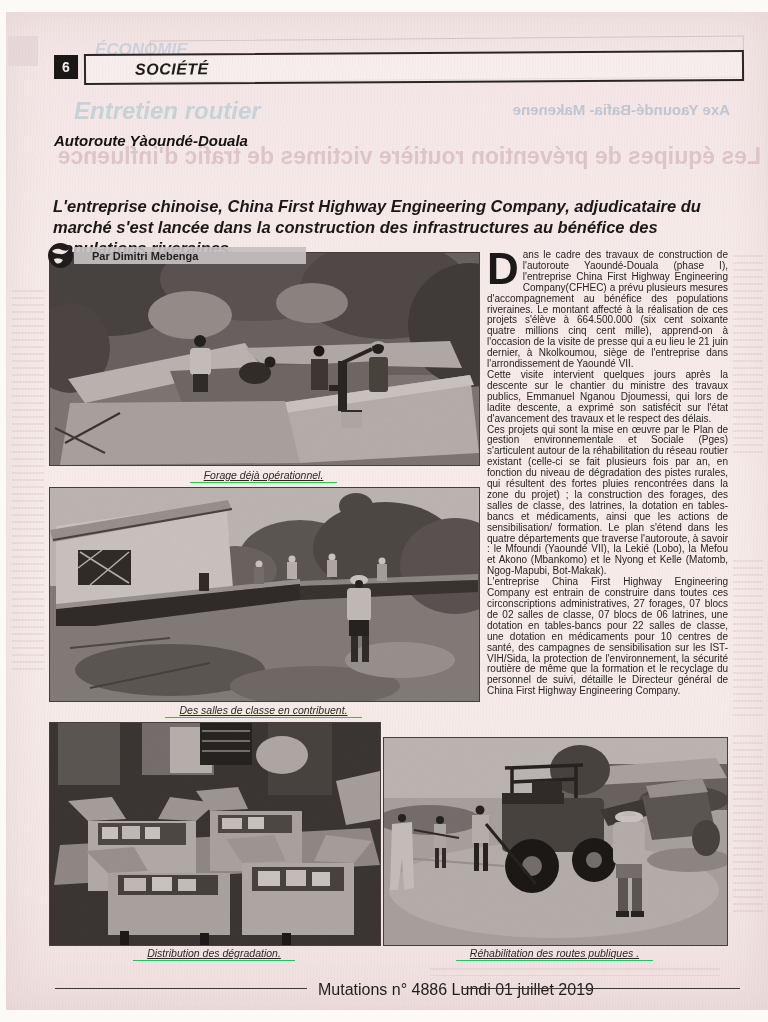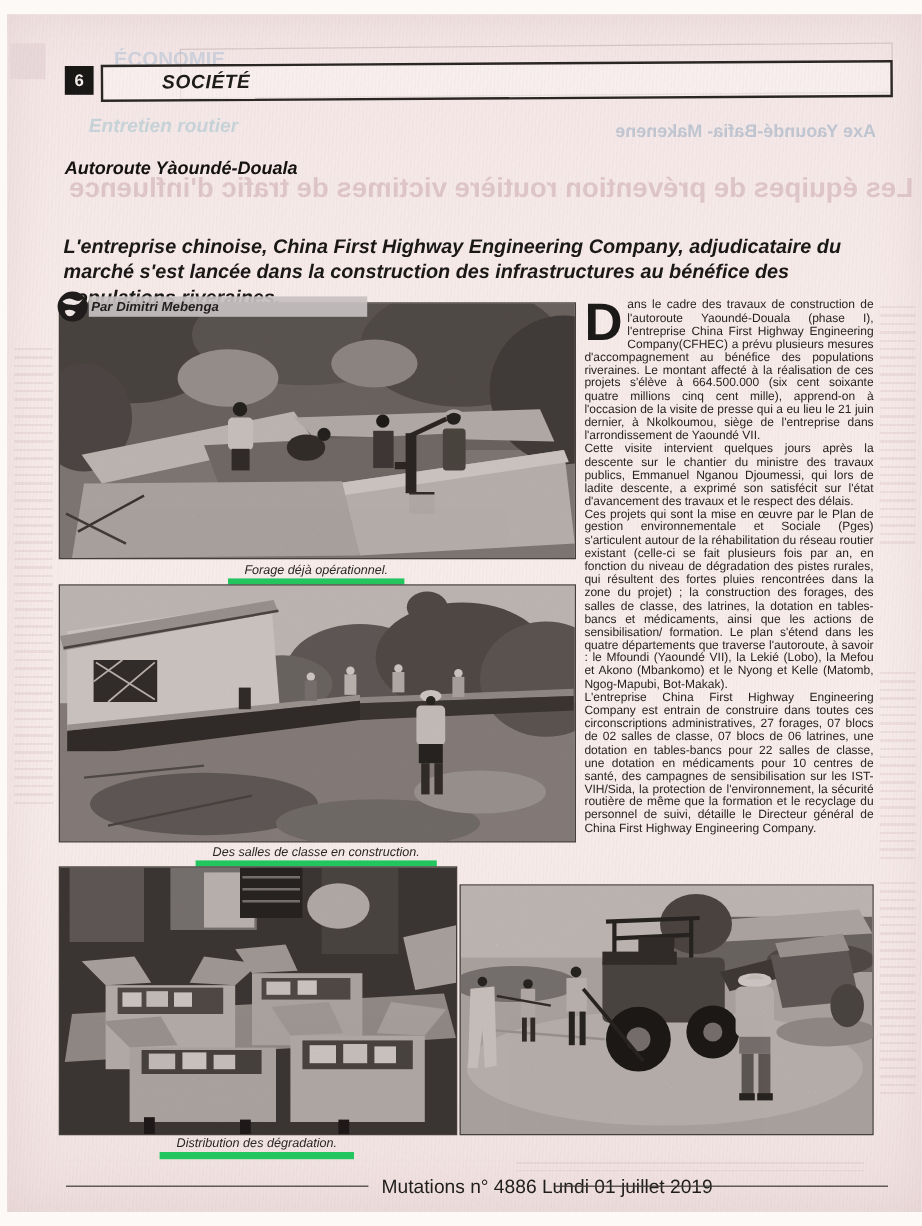--- a/index.html
+++ b/index.html
@@ -17,49 +17,49 @@
   .section-box{left:84px;top:52px;width:656px;height:27px;border:2px solid #2a2624;
     background:rgba(250,244,242,.55);display:flex;align-items:center;transform:rotate(-0.35deg);}
   .section-box span{font-style:italic;font-weight:bold;font-size:16px;color:#1d1b1a;
     padding-left:9px;letter-spacing:.5px;margin-left:40px;}
   .ghost-box{left:150px;top:38px;width:592px;height:40px;border:1px solid rgba(170,155,155,.4);
     transform:rotate(-0.5deg);}
 
   
   .bleed{color:#c9ced9;font-weight:bold;pointer-events:none;}
   .mirror{transform:scaleX(-1);}
-  .b-econ{left:95px;top:40px;font-size:17px;color:#c5cdd9;opacity:.8;
+  .b-econ{left:95px;top:40px;font-style:italic;font-size:17px;color:#c5cdd9;opacity:.8;
     filter:blur(.4px);}
-  .b-entretien{left:74px;top:97px;font-style:italic;font-size:16px;color:#bfd0d6;opacity:.85;
+  .b-entretien{left:74px;top:97px;font-style:italic;font-size:24px;color:#bfd0d6;opacity:.85;
     filter:blur(.4px);}
   .b-axe{left:470px;top:101px;width:260px;text-align:left;font-size:15px;color:#b7c1ce;
     opacity:.85;filter:blur(.3px);}
   .b-equipes{left:55px;top:143px;width:706px;font-size:23px;color:#dcc2c7;opacity:.9;
     filter:blur(.5px);white-space:nowrap;overflow:hidden;}
   .bleed-strip{background:repeating-linear-gradient(to bottom,rgba(185,150,158,.28) 0 2px,
     rgba(0,0,0,0) 2px 7px);opacity:.6;filter:blur(.4px);}
 
   
   .kicker{left:54px;top:132px;font-size:15px;font-weight:bold;font-style:italic;color:#141211;}
   .headline{left:51px;top:144px;width:700px;font-size:37px;font-weight:bold;color:#131110;
     letter-spacing:-0.8px;}
   .standfirst{left:53px;top:196px;width:694px;font-size:16.5px;font-weight:bold;
     font-style:italic;color:#1a1817;line-height:1.28;}
 
   
   .byline-bar{left:74px;top:247px;width:232px;height:17px;background:rgba(198,193,192,.92);
     display:flex;align-items:center;z-index:5;}
-  .byline-bar span{font-size:11px;font-weight:bold;font-style:italic;color:#211e1d;padding-left:2px;text-align:center;}
+  .byline-bar span{font-size:11px;font-weight:bold;color:#211e1d;padding-left:18px;text-align:center;}
   .globe{left:47px;top:242px;width:27px;height:27px;z-index:6;}
 
   
   .photo{border:1px solid #453f3c;background:#b5aca8;z-index:4;}
   .photo svg{display:block;}
   .caption{font-size:10.5px;font-style:italic;color:#2a2726;text-align:center;z-index:4;}
-  .caption span{display:inline-block;padding:0 14px 1px 14px;border-bottom:6px solid #22c55e;}
+  .caption span{display:inline-block;padding:0 14px 1px 14px;border-bottom:1px solid #22c55e;text-decoration:underline;}
 
   
   .bodycol{left:487px;top:250px;width:241px;font-size:10px;line-height:10.9px;
     text-align:justify;color:#262322;}
   .bodycol p{margin:0;}
   .dropcap{float:left;font-size:44px;line-height:33px;font-weight:bold;color:#1b1918;
     padding:2px 4px 0 0;}
 
   
   .footer-rule{border-top:1.5px solid #3c3836;height:0;}
@@ -196,21 +196,21 @@
       <ellipse cx="309" cy="92" rx="9" ry="5" fill="#efe6e3"></ellipse>
       <circle cx="309" cy="96" r="4" fill="#2e2927"></circle>
       <rect x="297" y="100" width="24" height="33" rx="4" fill="#e5dcd8"></rect>
       <rect x="299" y="132" width="20" height="16" fill="#2e2927"></rect>
       <rect x="301" y="148" width="7" height="26" fill="#3a3330"></rect>
       <rect x="312" y="148" width="7" height="26" fill="#3a3330"></rect>
       <rect width="429" height="213" filter="url(#grain)" opacity="0.16"></rect>
     </svg>
   </div>
   <div class="abs caption" style="left:49px;top:704px;width:429px">
-    <span>Des salles de classe en construction.</span>
+    <span>Des salles de classe en contribuent.</span>
   </div>
 
   <div class="abs photo" style="left:49px;top:722px;width:330px;height:222px">
     <svg width="330" height="222" viewBox="0 0 330 222" preserveAspectRatio="none">
       <rect width="330" height="222" fill="#46403d"></rect>
       <rect x="8" y="0" width="62" height="62" fill="#6e6663"></rect>
       <rect x="92" y="0" width="72" height="52" fill="#8a8280"></rect>
       <rect x="120" y="4" width="42" height="46" fill="#d9d0cc"></rect>
       <rect x="150" y="0" width="52" height="42" fill="#2e2927"></rect>
       <line x1="152" y1="8" x2="200" y2="8" stroke="#8a8280" stroke-width="2"></line>
@@ -314,20 +314,23 @@
         <rect x="232" y="126" width="26" height="14" fill="#8a8280"></rect>
         <rect x="234" y="140" width="10" height="34" fill="#6e6663"></rect>
         <rect x="248" y="140" width="10" height="34" fill="#6e6663"></rect>
         <rect x="232" y="173" width="13" height="6" fill="#2e2927"></rect>
         <rect x="247" y="173" width="13" height="6" fill="#2e2927"></rect>
       </g>
       <ellipse cx="322" cy="100" rx="14" ry="18" fill="#57504c"></ellipse>
       <rect width="343" height="207" filter="url(#grain)" opacity="0.16"></rect>
     </svg>
   </div>
+  <div class="abs caption" style="left:383px;top:947px;width:343px">
+    <span>Réhabilitation des routes publiques .</span>
+  </div>
 
   <div class="abs bodycol">
     <p><span class="dropcap">D</span><span>ans le cadre des travaux de construction de l'autoroute Yaoundé-Douala (phase I), l'entreprise China First Highway Engineering Company(CFHEC) a prévu plusieurs mesures d'accompagnement au bénéfice des populations riveraines. Le montant affecté à la réalisation de ces projets s'élève à 664.500.000 (six cent soixante quatre millions cinq cent mille), apprend-on à l'occasion de la visite de presse qui a eu lieu le 21 juin dernier, à Nkolkoumou, siège de l'entreprise dans l'arrondissement de Yaoundé VII.</span></p>
     <p>Cette visite intervient quelques jours après la descente sur le chantier du ministre des travaux publics, Emmanuel Nganou Djoumessi, qui lors de ladite descente, a exprimé son satisfécit sur l'état d'avancement des travaux et le respect des délais.</p>
     <p>Ces projets qui sont la mise en œuvre par le  Plan de gestion environnementale et Sociale (Pges) s'articulent autour de la réhabilitation du réseau routier existant (celle-ci se fait plusieurs fois par an, en fonction du niveau de dégradation des pistes rurales, qui résultent des fortes pluies rencontrées dans la zone du projet) ; la construction des forages, des salles de classe, des latrines, la dotation en tables-bancs et médicaments, ainsi que les actions de sensibilisation/ formation. Le plan s'étend dans les quatre départements que traverse l'autoroute, à savoir : le Mfoundi (Yaoundé VII), la Lekié (Lobo), la Mefou et Akono (Mbankomo) et le Nyong et Kelle (Matomb, Ngog-Mapubi, Bot-Makak).</p>
     <p>L'entreprise China First Highway Engineering Company est entrain de construire dans toutes ces circonscriptions administratives, 27 forages, 07 blocs de 02 salles de classe, 07 blocs de 06 latrines, une dotation en tables-bancs pour 22 salles de classe, une dotation en médicaments pour 10 centres de santé, des campagnes de sensibilisation sur les IST-VIH/Sida, la protection de l'environnement, la sécurité routière de même que la formation et le recyclage du personnel de suivi, détaille le Directeur général  de China First Highway Engineering Company.</p>
   </div>
 
   <div class="abs footer-rule" style="left:55px;top:988px;width:252px"></div>
   <div class="abs footer-text" style="left:318px;top:981px">Mutations n° 4886  Lundi 01 juillet 2019</div>

